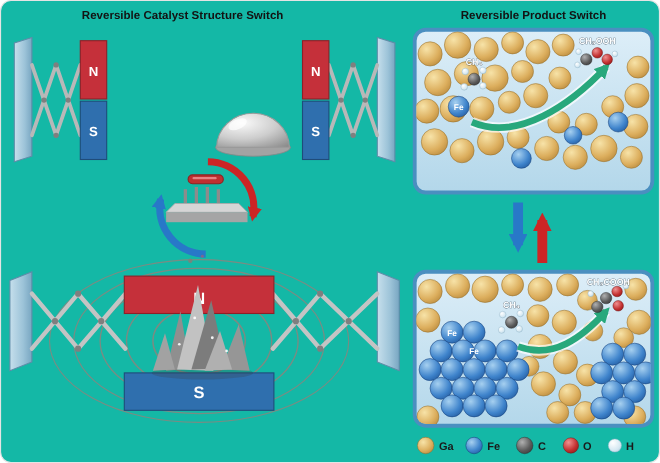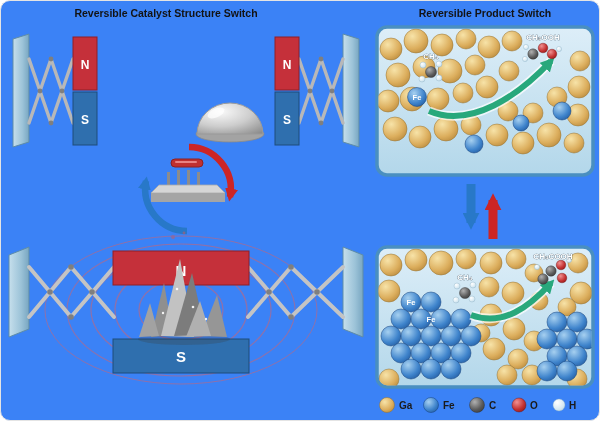--- a/index.html
+++ b/index.html
@@ -1,18 +1,18 @@
 <!DOCTYPE html>
 <html><head>
 <meta charset="utf-8">
 <style>
   *{margin:0;padding:0;box-sizing:border-box}
   html,body{width:600px;height:421px}
   body{background:#ffffff;font-family:"Liberation Sans",sans-serif;position:relative;overflow:hidden}
-  .canvas{position:absolute;inset:0;background:#3b82f6;border:1px solid #e4e4e4;border-radius:10px;overflow:hidden}
+  .canvas{position:absolute;inset:0;background:#14b8a6;border:1px solid #e4e4e4;border-radius:10px;overflow:hidden}
   svg{position:absolute;top:0;display:block}
   .left-svg{left:0}
   .right-svg{left:370px}
   text{font-family:"Liberation Sans",sans-serif}
   .figtitle{font-size:10.5px;font-weight:bold;fill:#131313}
   .pole{font-size:12px;font-weight:bold;fill:#ffffff}
   .pole-lg{font-size:15px;font-weight:bold;fill:#ffffff}
   .scissor line{stroke:#b8b8b8;stroke-width:3.4;stroke-linecap:round}
   .scissor-b line{stroke:#c4c4c4;stroke-width:4;stroke-linecap:round}
   .joint{fill:#7f7f7f}

